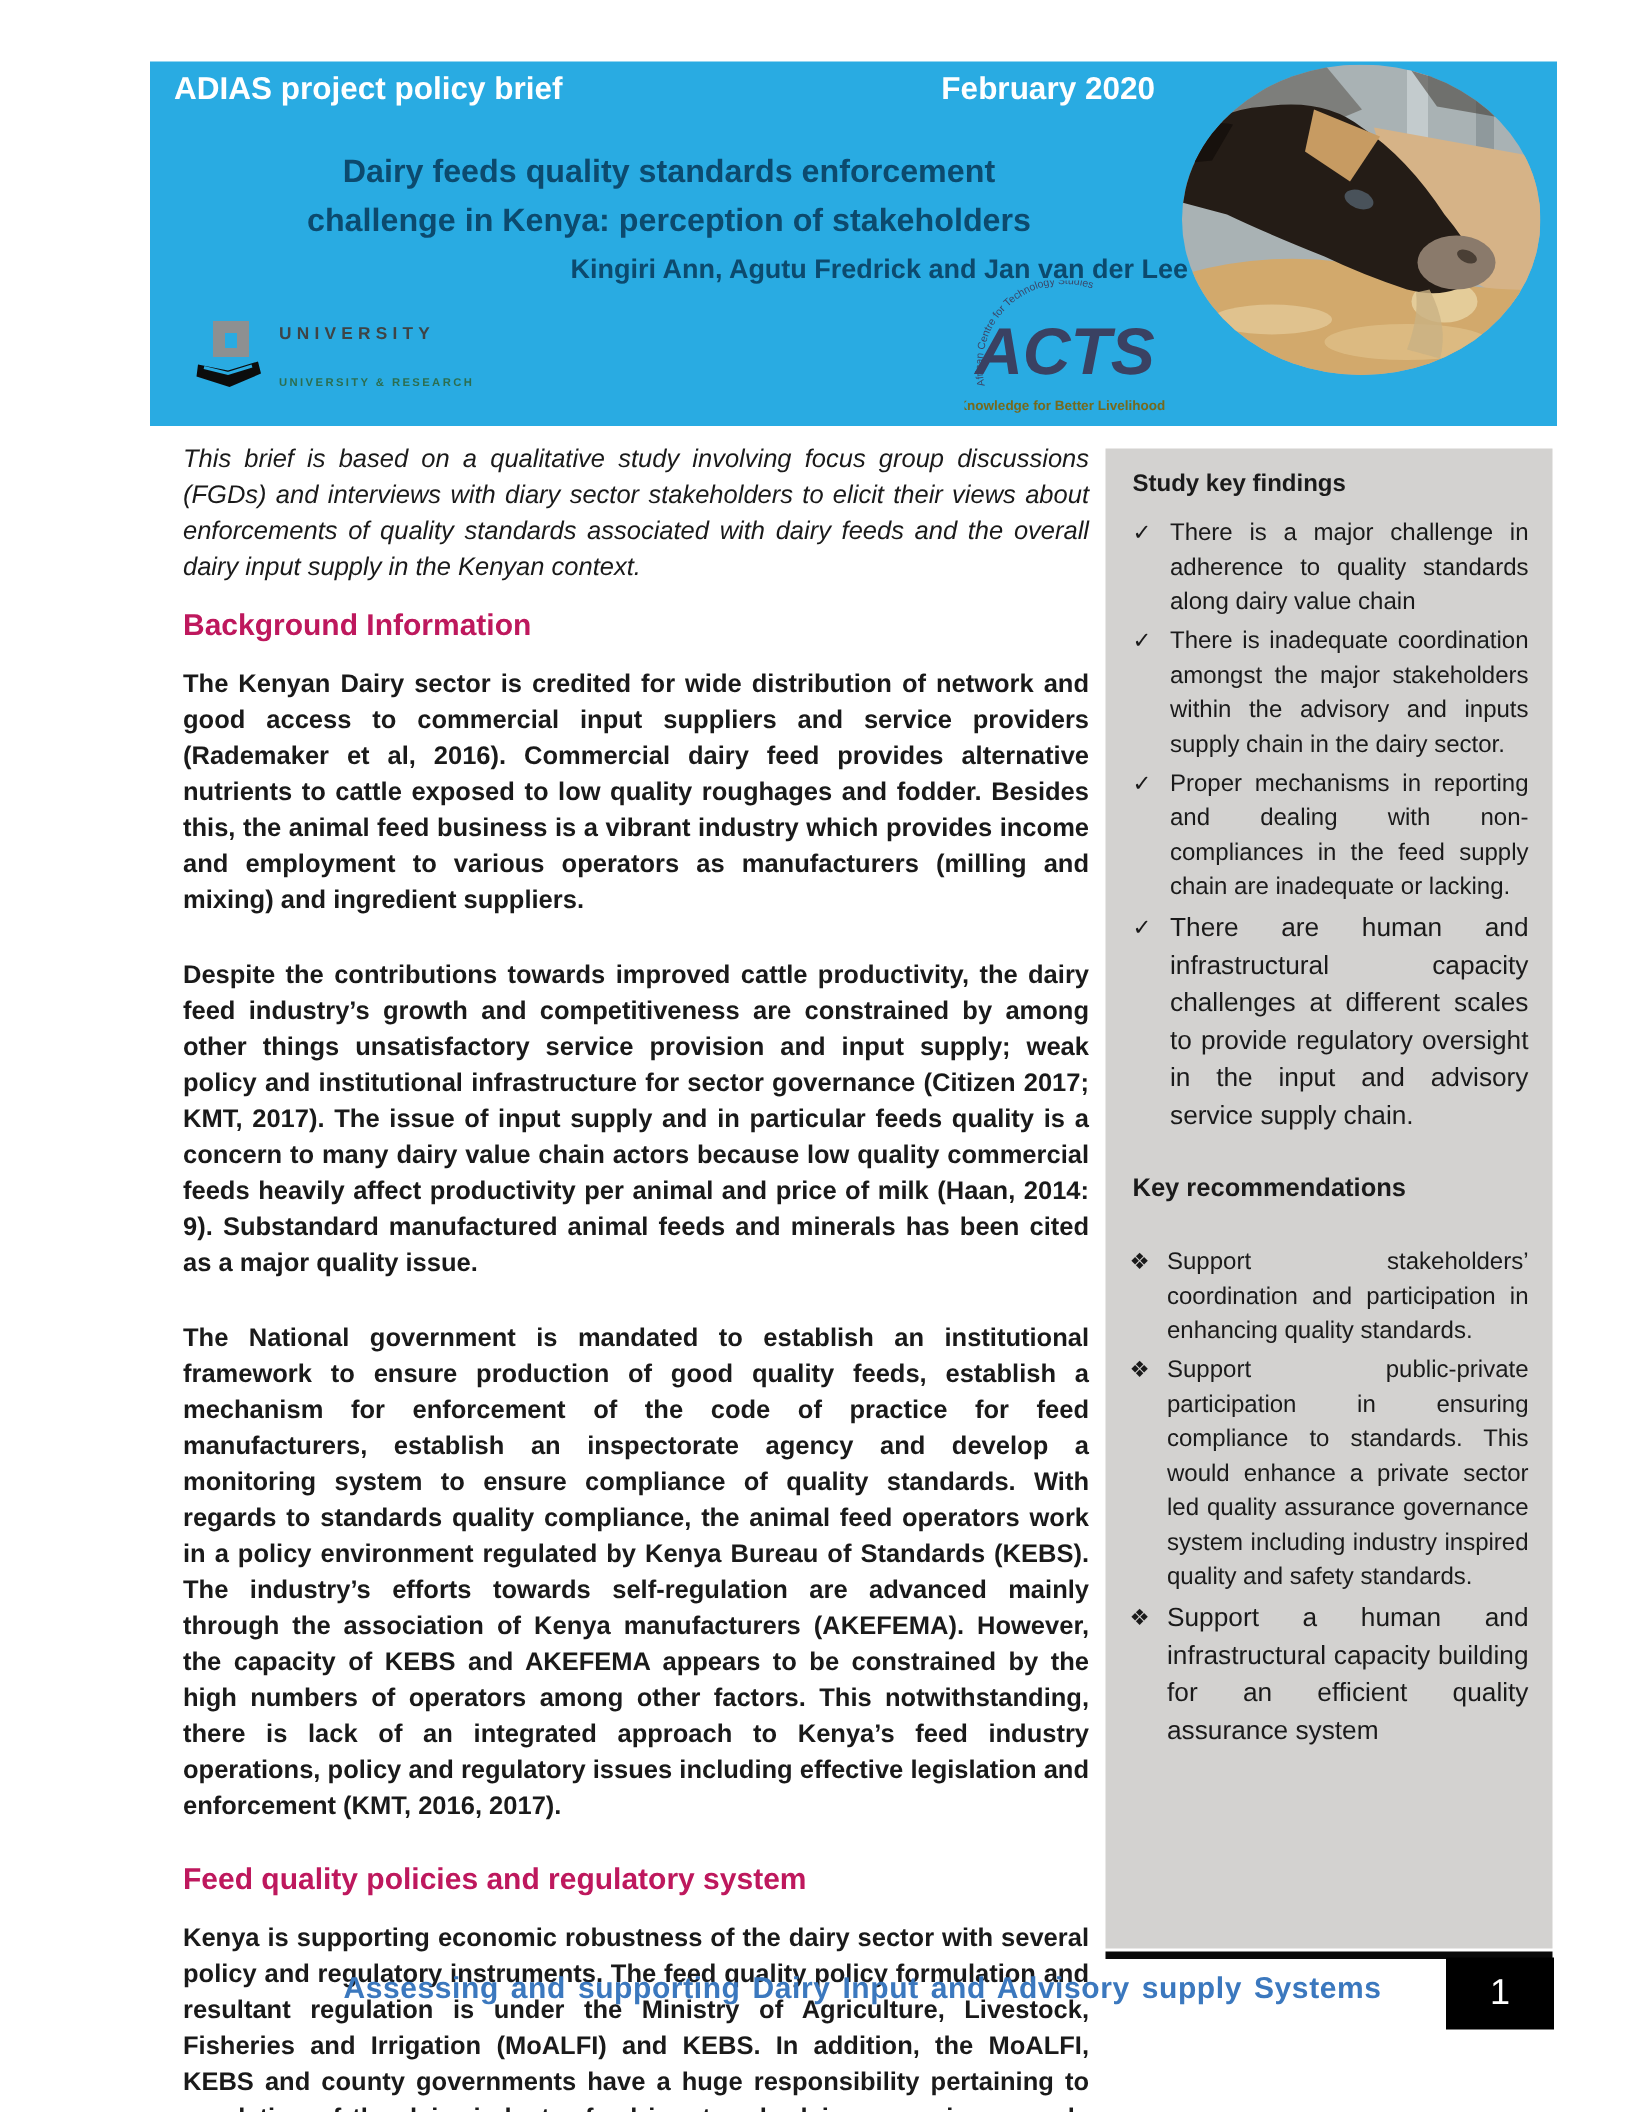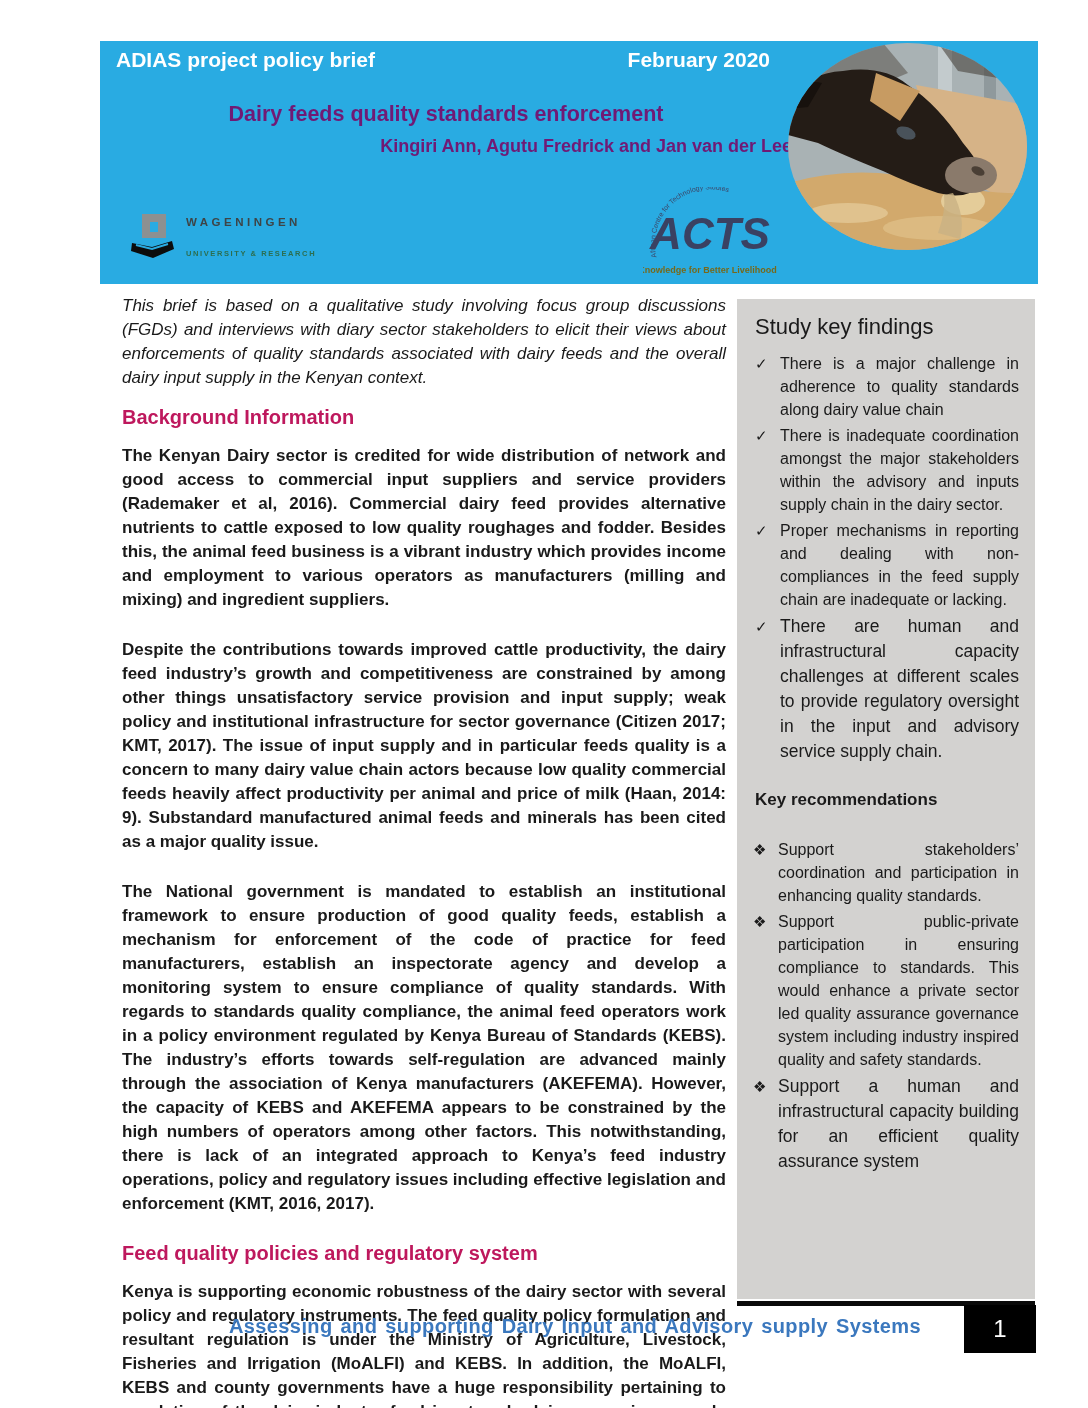--- a/index.html
+++ b/index.html
@@ -4,21 +4,21 @@
 <style>
   * { margin:0; padding:0; box-sizing:border-box; }
   html,body { width:1088px; height:1408px; background:#ffffff;
     font-family:"Liberation Sans", sans-serif; color:#1a1a1a; }
   .page { position:relative; width:1088px; height:1408px; background:#fff; overflow:hidden;border-radius:22px; }
 
   
   .banner { position:absolute; left:100px; top:41px; width:938px; height:243px; background:#29ABE2; }
   .banner-top { position:absolute; left:16px; top:7px; width:654px; display:flex;
     justify-content:space-between; align-items:baseline; color:#fff; font-weight:bold; font-size:21px; }
-  .title-block { position:absolute; left:0; top:57px; width:692px; text-align:center; color:#701a75; }
+  .title-block { position:absolute; left:0; top:57px; width:692px; text-align:center; color:#0c4a6e; }
   .title-line { font-size:21.5px; font-weight:bold; line-height:33px; }
   .authors { font-size:18px; font-weight:bold; margin-top:5px;text-align:right; }
 
   
   .wur-logo { position:absolute; left:30px; top:170px; display:flex; align-items:center; gap:10px; }
   .wur-text .l1 { font-size:11.5px; font-weight:bold; letter-spacing:3.5px; color:#3e4446; }
   .wur-text .l2 { font-size:7.5px; font-weight:bold; letter-spacing:1.6px; color:#2c6e50; margin-top:21px; }
 
   
   .acts-logo { position:absolute; left:543px; top:146px; }
@@ -29,21 +29,21 @@
 
   
   .main { position:absolute; left:122px; top:294px; width:604px; }
   .intro { font-style:italic; font-size:17px; line-height:24px; text-align:justify; margin-bottom:16px; }
   h2.section { color:#be185d; font-size:20px; font-weight:bold; margin:10px 0 15px 0; }
   p.body { font-size:17px; line-height:24px; text-align:justify; margin-bottom:26px;font-weight:bold; }
 
   
   .sidebar { position:absolute; left:737px; top:299px; width:298px; height:1000px;
     background:#D3D2D0; padding:13px 16px; }
-  .sb-title { font-size:22px; font-weight:normal; margin:2px 0 12px 2px; }
+  .sb-title { font-size:16px; font-weight:bold; margin:2px 0 12px 2px; }
   .sb-title2 { font-size:17px; font-weight:bold; margin:26px 0 28px 2px; }
   .sb-list { list-style:none; }
   .sb-list li { position:relative; padding-left:27px; font-size:16px; line-height:23px;
     text-align:justify; margin-bottom:3px; }
   .sb-list li .glyph { position:absolute; left:2px; top:0; font-size:15px; }
   .sb-list li.lg { font-size:17.5px; line-height:25px; }
   .rec-list li { padding-left:25px; }
   .rec-list li .glyph { left:0; }
 
   .sidebar-rule { position:absolute; left:737px; top:1301px; width:298px; height:5px; background:#0a0a0a; }
@@ -59,33 +59,34 @@
 
 <div class="page">
 
   <div class="banner">
     <div class="banner-top">
       <span>ADIAS project policy brief</span>
       <span>February 2020</span>
     </div>
     <div class="title-block">
       <div class="title-line">Dairy feeds quality standards enforcement</div>
+      <div class="title-line">challenge in Kenya: perception of stakeholders</div>
       <div class="authors">Kingiri Ann, Agutu Fredrick and Jan van der Lee</div>
     </div>
 
     <div class="wur-logo">
       <span>
         <svg width="46" height="48" viewBox="0 0 46 48">
           <path d="M12 3 h24 v24 h-24 z M20 11 h8 v10 h-8 z" fill="#8d9091" fill-rule="evenodd"></path>
           <path d="M2 32 L22 36 L42 30 L44 38 L23 47 L1 40 Z" fill="#0c0c0c"></path>
           <path d="M6 34 L22 38 L38 33" stroke="#29ABE2" stroke-width="2" fill="none"></path>
         </svg>
       </span>
       <span class="wur-text">
-        <div class="l1">WAGENINGEN</div>
+        <div class="l1">UNIVERSITY</div>
         <div class="l2">UNIVERSITY &amp; RESEARCH</div>
       </span>
     </div>
 
     <div class="acts-logo">
       <svg width="134" height="96" viewBox="0 0 134 96">
         <defs>
           <path id="actsArc" d="M 14 72 A 55 55 0 1 1 120 72"></path>
         </defs>
         <text font-size="7" fill="#3b4668" font-family="Liberation Sans, sans-serif">

